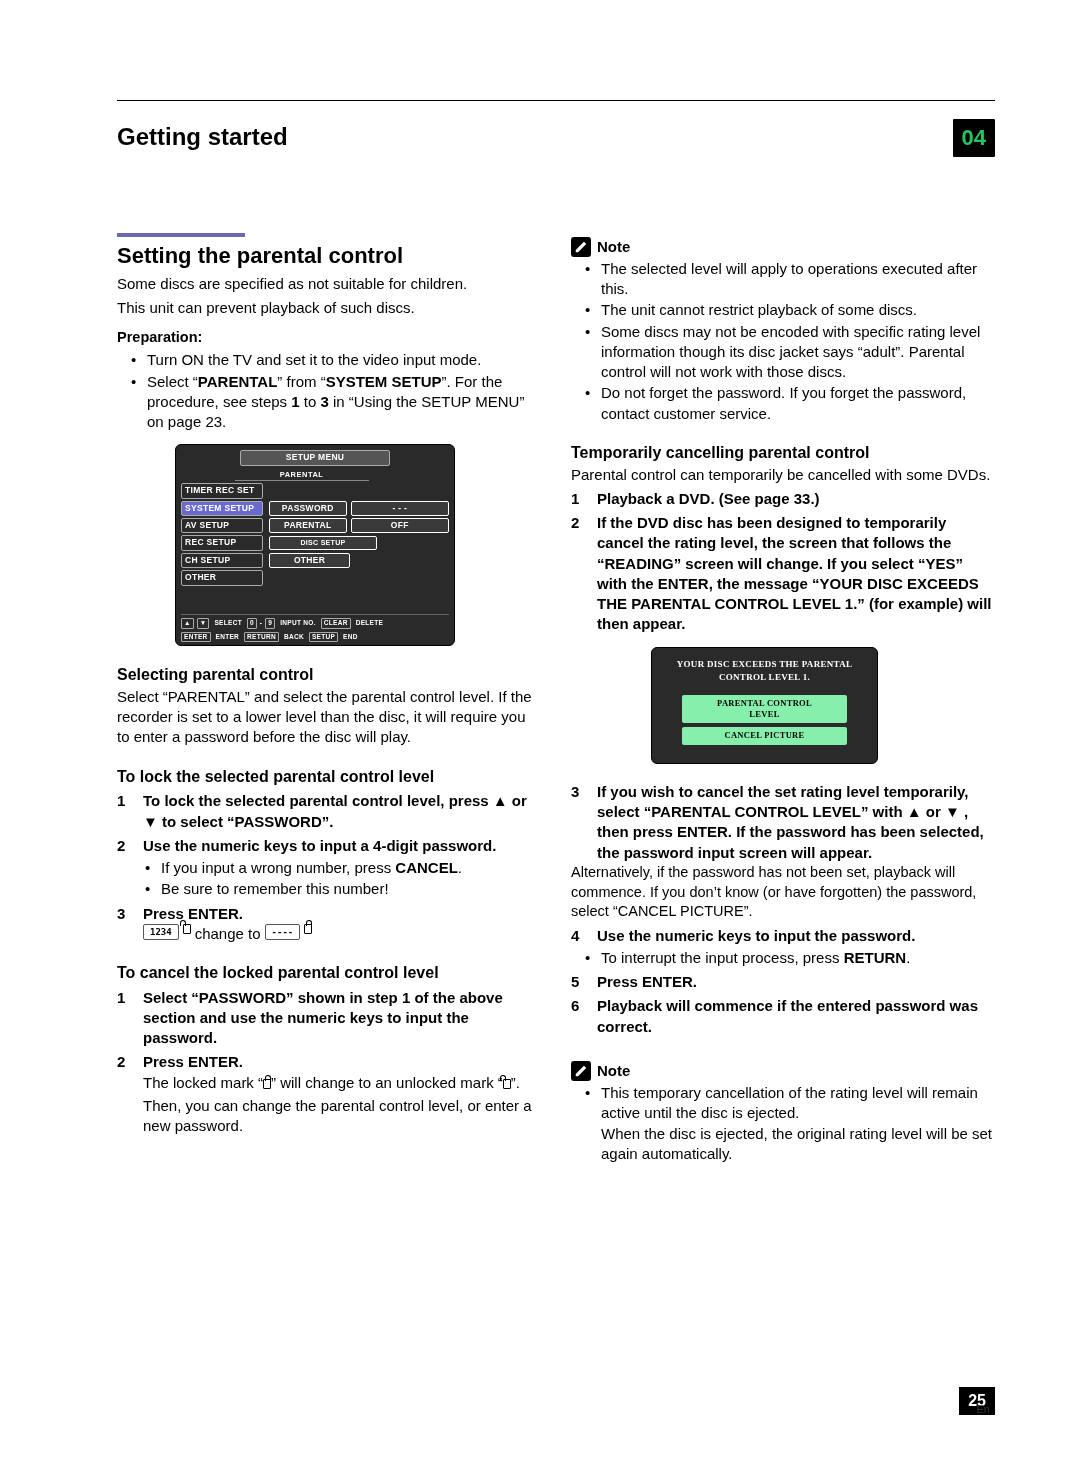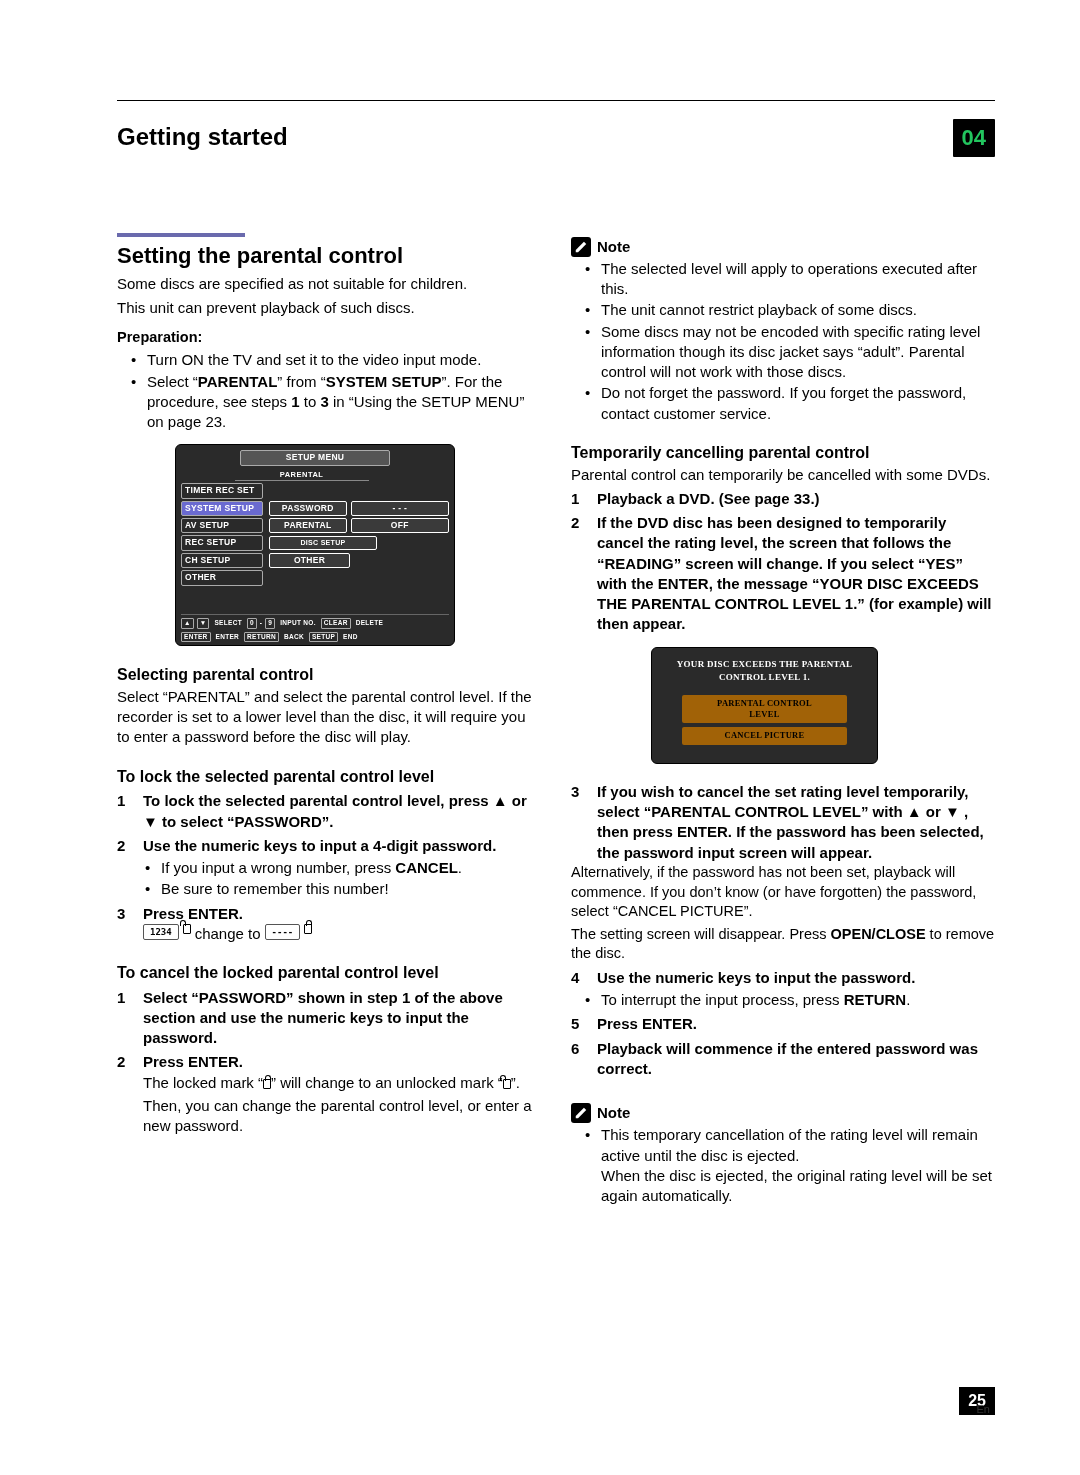--- a/index.html
+++ b/index.html
@@ -87,21 +87,21 @@
   .lock-pad.open::before{left:-4px;}
   .lock-inline{display:inline-block;vertical-align:middle;}
 
   
   .osd2 {
     width: 227px; border:1.5px solid #000; border-radius:6px; background:#2a2a2a;
     color:#fff; font-size:9px; font-weight:700; text-align:center; margin:12px auto 18px 80px;
     padding:10px 12px 14px 12px; letter-spacing:0.3px;font-family:Liberation Serif, serif;
   }
   .osd2 .msg{margin-bottom:10px; line-height:1.5;}
-  .osd2 .btn{background:#a16207;color:#000;border-radius:2px;padding:3px 20px;
+  .osd2 .btn{background:#86efac;color:#000;border-radius:2px;padding:3px 20px;
     margin:4px 18px; font-size:8.5px;}
 
   .page-num { position:absolute; right:85px; bottom:60px;
     background:#000;color:#fff;font-weight:700;padding:3px 9px; font-size:16px;text-align:center;}
   .page-lang { position:absolute; right:90px; bottom:58px; font-size:11px; color:#333;}
 </style>
 </head>
 <body>
 
 <div class="header-rule"></div>
@@ -256,23 +256,20 @@
       <div class="msg">YOUR DISC EXCEEDS THE PARENTAL CONTROL LEVEL 1.</div>
       <div class="btn">PARENTAL CONTROL LEVEL</div>
       <div class="btn">CANCEL PICTURE</div>
     </div>
 
     <div class="ol-item">
       <span class="ol-num">3</span>
       <div class="ol-body"><span class="lead">If you wish to cancel the set rating level temporarily, select “PARENTAL CONTROL LEVEL” with ▲ or ▼ , then press ENTER. If the password has been selected, the password input screen will appear.</span></div>
     </div>
     <p style="font-size:14.5px">Alternatively, if the password has not been set, playback will commence. If you don’t know (or have forgotten) the password, select “CANCEL PICTURE”.</p>
-    <p style="font-size:14.5px">
-      <span>The setting screen will disappear. Press </span><b>OPEN/CLOSE</b><span> to remove the disc.</span>
-    </p>
     <div class="ol-item">
       <span class="ol-num">4</span>
       <div class="ol-body"><span class="lead">Use the numeric keys to input the password.</span></div>
     </div>
     <ul class="sub-ul" style="padding-left:30px">
       <li><span>To interrupt the input process, press </span><b>RETURN</b><span>.</span></li>
     </ul>
     <div class="ol-item">
       <span class="ol-num">5</span>
       <div class="ol-body"><span class="lead">Press ENTER.</span></div>

